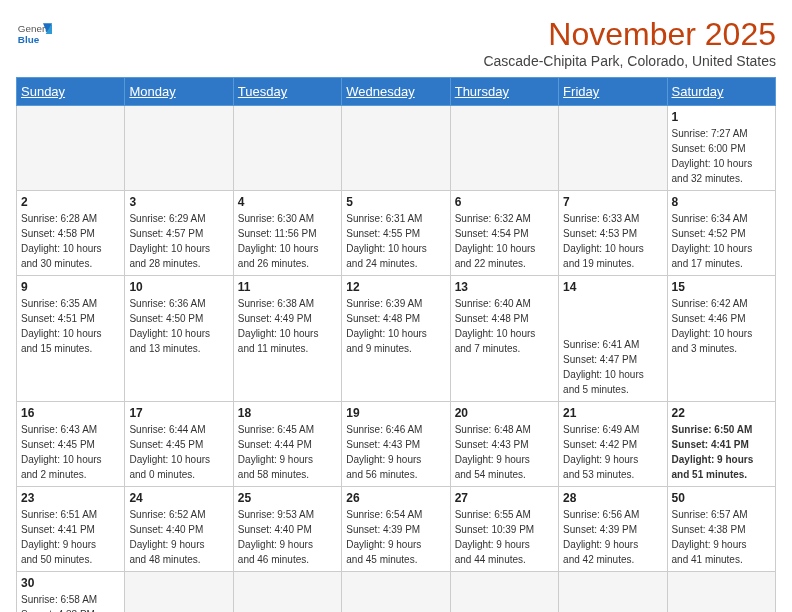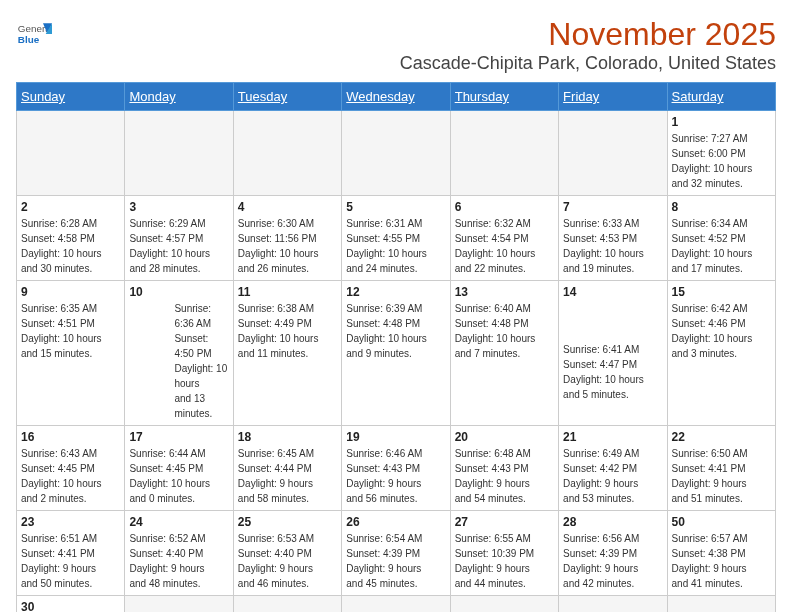--- a/index.html
+++ b/index.html
@@ -27,21 +27,21 @@
     }
     .title-area {
       text-align: right;
     }
     .month-title {
       font-size: 32px;
       font-weight: normal;
       color: #c2410c;
     }
     .subtitle {
-      font-size: 18px;
+      font-size: 14px;
       color: #444;
     }
     .calendar {
       width: 100%;
       border-collapse: collapse;
       border: 1px solid #ccc;
     }
     .calendar th {
       background-color: #2e78c7;
       color: #fff;
@@ -183,21 +183,21 @@
       <tr>
         <td>
           <div class="day-number">9</div>
           <div class="day-info" style="white-space: pre-line;">Sunrise: 6:35 AM
 Sunset: 4:51 PM
 Daylight: 10 hours
 and 15 minutes.</div>
         </td>
         <td>
           <div class="day-number">10</div>
-          <div class="day-info" style="white-space: pre-line; margin-left: 45px;">Sunrise: 6:36 AM
+          <div class="day-info" style="white-space: pre-line;">Sunrise: 6:36 AM
 Sunset: 4:50 PM
 Daylight: 10 hours
 and 13 minutes.</div>
         </td>
         <td>
           <div class="day-number">11</div>
           <div class="day-info" style="white-space: pre-line;">Sunrise: 6:38 AM
 Sunset: 4:49 PM
 Daylight: 10 hours
 and 11 minutes.</div>
@@ -269,21 +269,21 @@
         </td>
         <td>
           <div class="day-number">21</div>
           <div class="day-info" style="white-space: pre-line;">Sunrise: 6:49 AM
 Sunset: 4:42 PM
 Daylight: 9 hours
 and 53 minutes.</div>
         </td>
         <td>
           <div class="day-number">22</div>
-          <div class="day-info" style="white-space: pre-line;">Sunrise: 6:50 AM
+          <div class="day-info" style="white-space: pre-line; font-weight: bold;">Sunrise: 6:50 AM
 Sunset: 4:41 PM
 Daylight: 9 hours
 and 51 minutes.</div>
         </td>
       </tr>
       <tr>
         <td>
           <div class="day-number">23</div>
           <div class="day-info" style="white-space: pre-line;">Sunrise: 6:51 AM
 Sunset: 4:41 PM
@@ -292,21 +292,21 @@
         </td>
         <td>
           <div class="day-number">24</div>
           <div class="day-info" style="white-space: pre-line;">Sunrise: 6:52 AM
 Sunset: 4:40 PM
 Daylight: 9 hours
 and 48 minutes.</div>
         </td>
         <td>
           <div class="day-number">25</div>
-          <div class="day-info" style="white-space: pre-line;">Sunrise: 6:53 AM
+          <div class="day-info" style="white-space: pre-line;">Sunrise: 9:53 AM
 Sunset: 4:40 PM
 Daylight: 9 hours
 and 46 minutes.</div>
         </td>
         <td>
           <div class="day-number">26</div>
           <div class="day-info" style="white-space: pre-line;">Sunrise: 6:54 AM
 Sunset: 4:39 PM
 Daylight: 9 hours
 and 45 minutes.</div>

